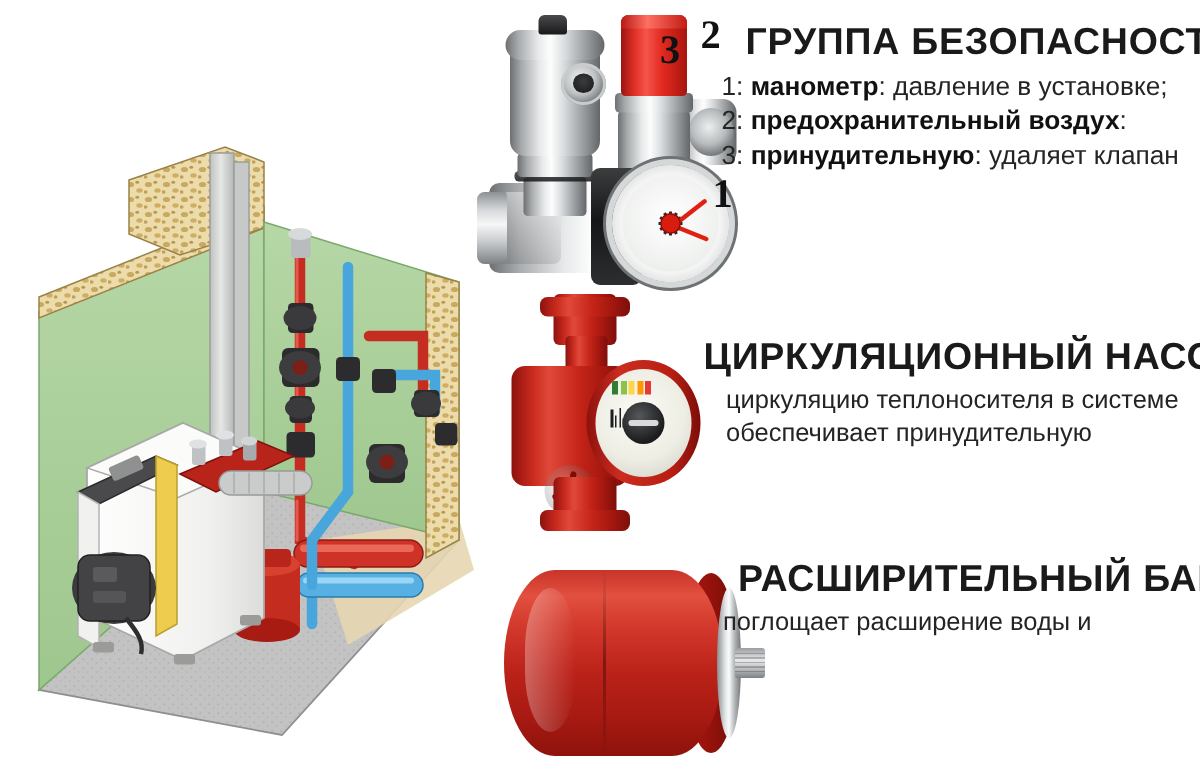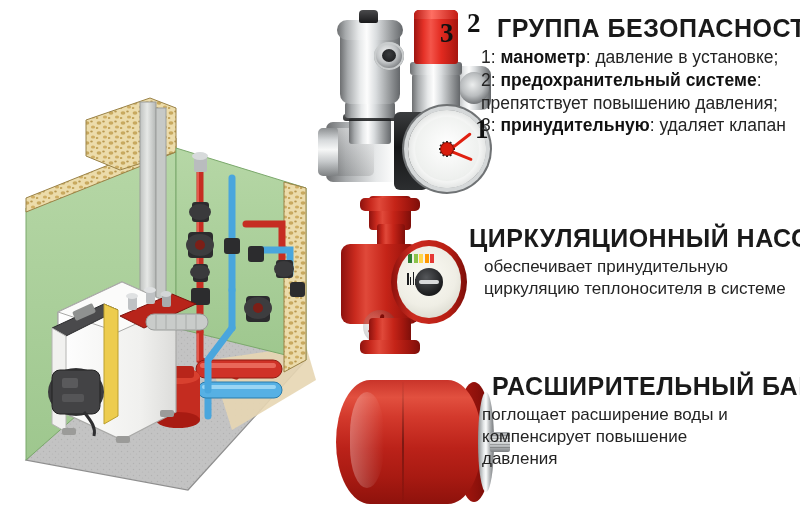--- a/index.html
+++ b/index.html
@@ -550,34 +550,32 @@
   </div>
 
   <div class="heading" id="h-safety">ГРУППА БЕЗОПАСНОСТИ</div>
   <div class="desc" id="d-safety">
     <div>
       <span>1:</span>
       <b>манометр</b><span>: давление в установке;</span>
     </div>
     <div>
       <span>2:</span>
-      <b>предохранительный системе</b><span>:</span>
+      <b>предохранительный воздух</b><span>:</span>
     </div>
-    <div><span>препятствует повышению давления;</span></div>
     <div>
       <span>3:</span>
       <b>принудительную</b><span>: удаляет клапан</span>
     </div>
   </div>
 
   <div class="heading" id="h-pump">ЦИРКУЛЯЦИОННЫЙ НАСОС</div>
   <div class="desc" id="d-pump">
+    <div>циркуляцию теплоносителя в системе</div>
     <div>обеспечивает принудительную</div>
-    <div>циркуляцию теплоносителя в системе</div>
   </div>
 
   <div class="heading" id="h-tank">РАСШИРИТЕЛЬНЫЙ БАК</div>
   <div class="desc" id="d-tank">
     <div>поглощает расширение воды и</div>
-    <div>компенсирует повышение давления</div>
   </div>
 
 </div>
 
 </body></html>

